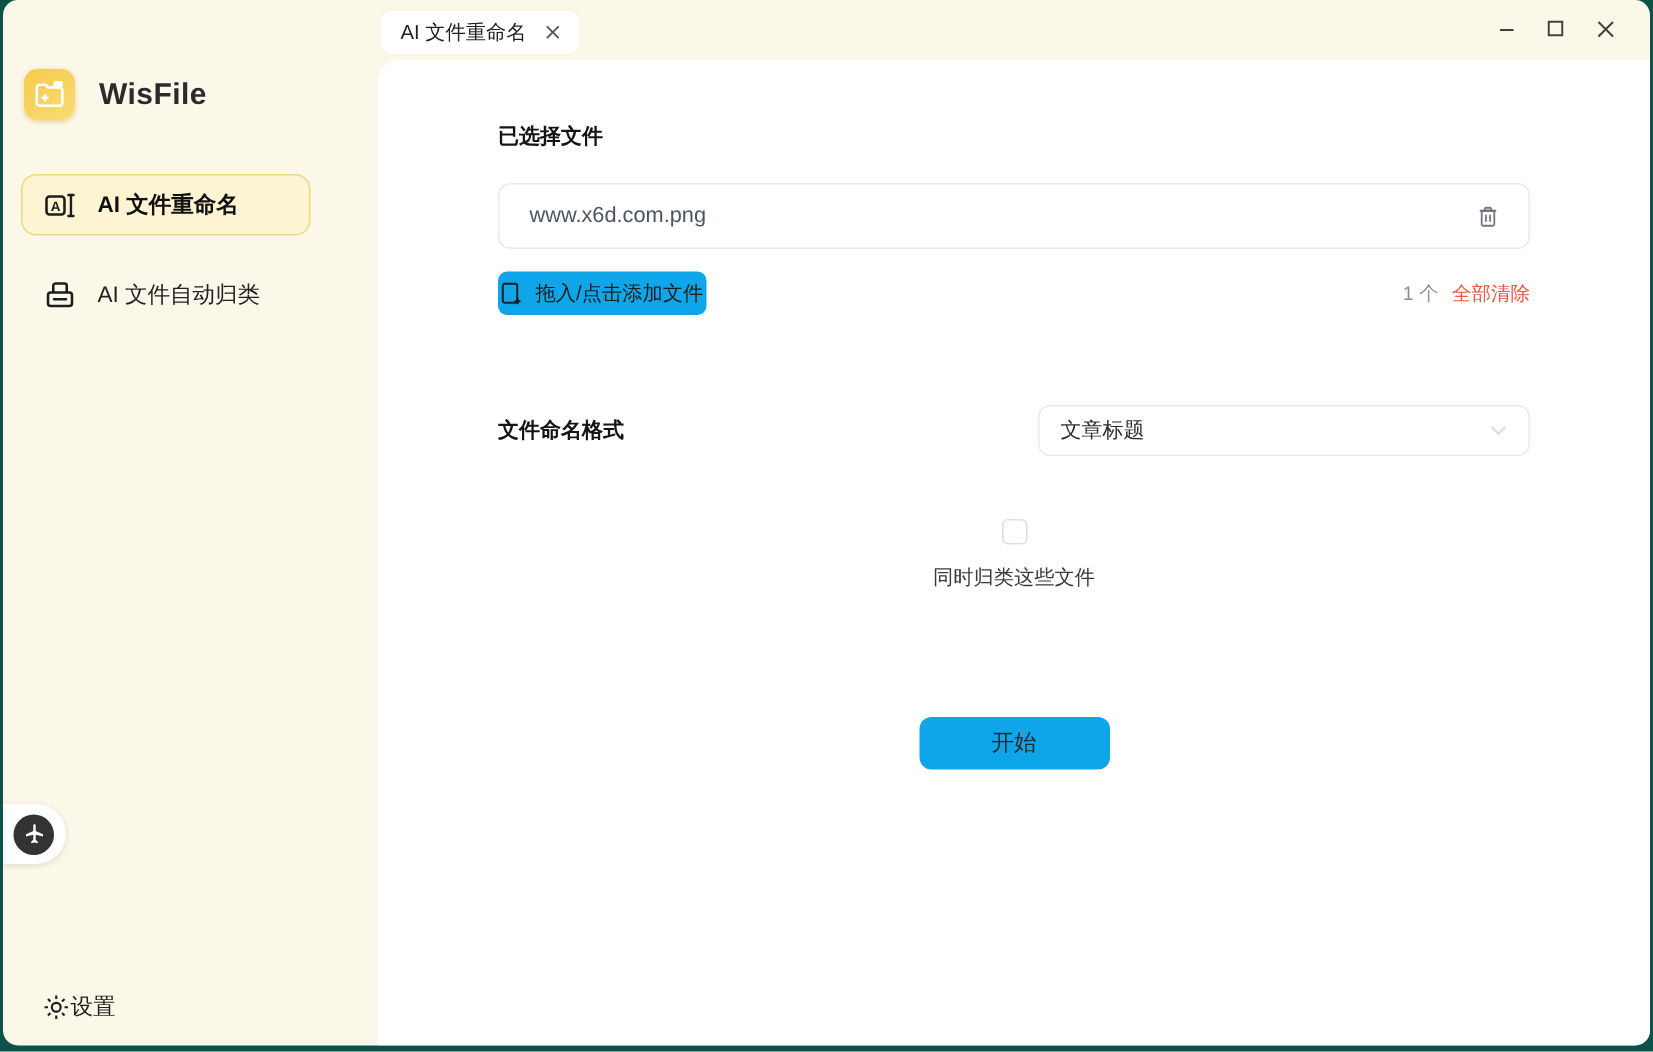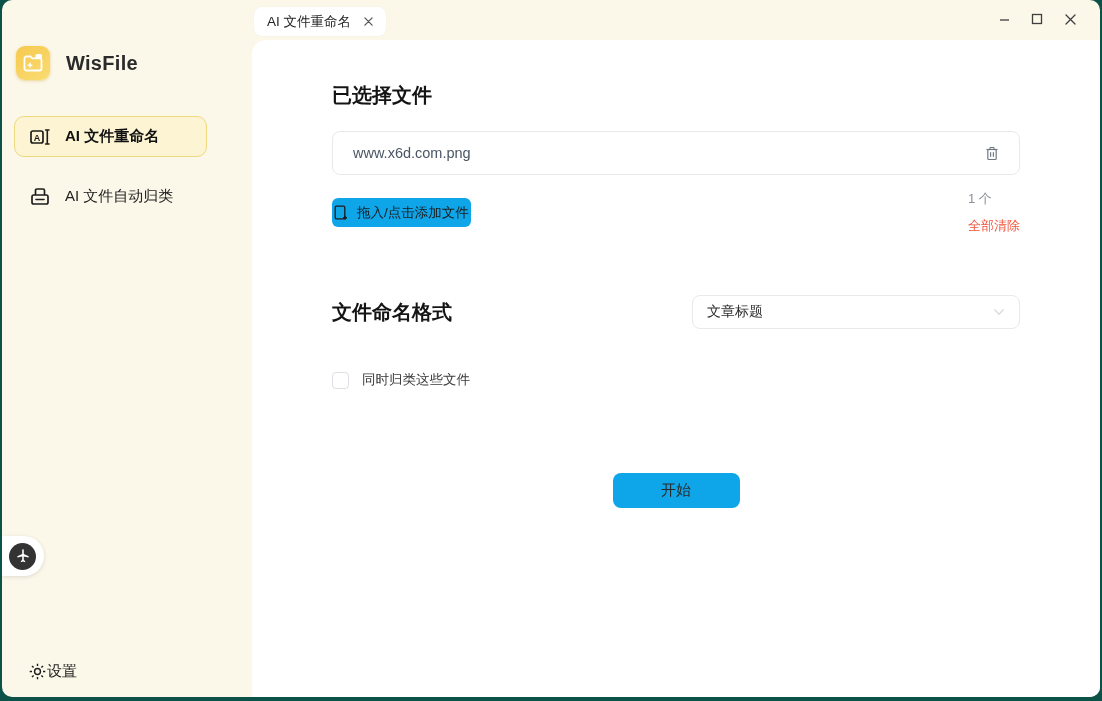--- a/index.html
+++ b/index.html
@@ -96,21 +96,21 @@
     cursor: pointer;
   }
 
   
   .content-panel {
     position: absolute; left: 250px; right: 0; top: 40px; bottom: 0;
     background: #ffffff;
     border-top-left-radius: 14px;
     padding: 42px 80px 0 80px;
   }
-  .section-title { font-size: 20px; font-weight: bold; color: #141414; }
+  .section-title { font-size: 14px; font-weight: bold; color: #141414; }
   .file-row {
     margin-top: 22px;
     height: 44px;
     border: 1px solid #E7E9EC;
     border-radius: 8px;
     display: flex; align-items: center; justify-content: space-between;
     padding: 0 20px;
     font-size: 14.5px; color: #4B5563;
   }
   .trash-btn { color: #707782; cursor: pointer; display: flex; }
@@ -120,41 +120,41 @@
   }
   .add-btn {
     background: #0ea5e9;
     border: none; border-radius: 6px;
     height: 29px; padding: 0 2px;
     display: flex; align-items: center; gap: 9px;
     font-size: 13.5px; color: #1c1c1c;
     font-family: inherit;
     cursor: pointer;
   }
-  .count-clear { display: flex; gap: 9px; font-size: 13px; flex-direction: column; }
+  .count-clear { display: flex; align-items: center; gap: 9px; font-size: 13px; }
   .file-count { color: #8A9099; }
   .clear-all { color: #F2543D; cursor: pointer; }
 
   .format-row {
     margin-top: 60px;
     display: flex; align-items: center; justify-content: space-between;
   }
   .select-box {
     width: 328px; height: 34px;
     border: 1px solid #E7E9EC; border-radius: 8px;
     display: flex; align-items: center; justify-content: space-between;
     padding: 0 14px;
     font-size: 14px; color: #2b2b2b;
     cursor: pointer;
   }
   .chevron { color: #D8DBE0; display: flex; }
 
   .checkbox-row {
     margin-top: 42px;
-    display: flex; align-items: center; gap: 13px;
+    display: flex; align-items: center; gap: 13px; flex-direction: column;
   }
   .checkbox {
     width: 17px; height: 17px;
     border: 1px solid #DCDFE3; border-radius: 4px;
     background: #fff; cursor: pointer; flex: none;
   }
   .checkbox-label { font-size: 13.5px; color: #3a3a3a; }
 
   .start-wrap { margin-top: 84px; text-align: center; }
   .start-btn {

